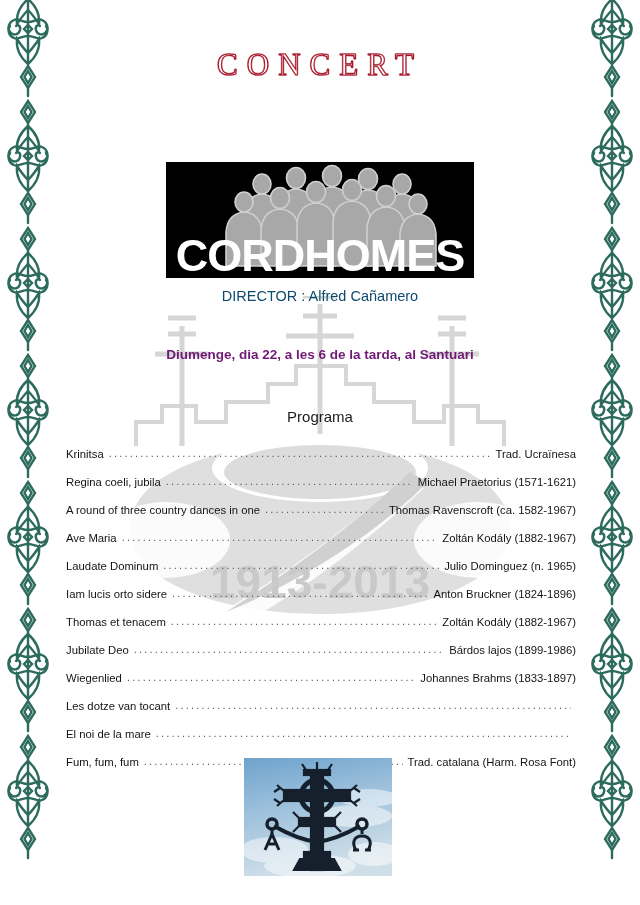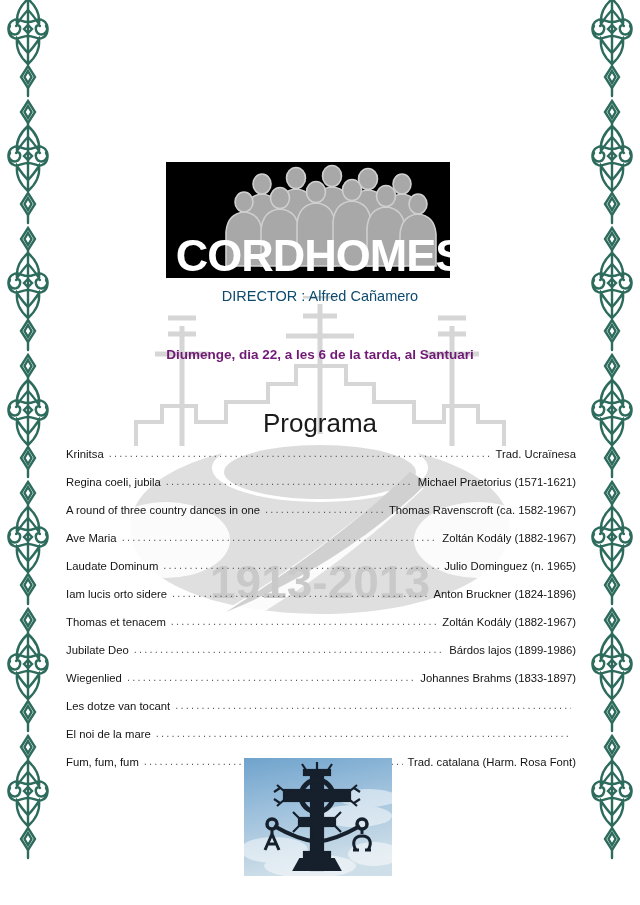--- a/index.html
+++ b/index.html
@@ -73,21 +73,21 @@
        1px 0 0 #d8a0a8, -1px 0 0 #d8a0a8,
        0 1px 0 #d8a0a8, 0 -1px 0 #d8a0a8;
     white-space: nowrap;
   }
 
   
   #logo-box {
     position: absolute;
     left: 166px;
     top: 162px;
-    width: 284px;
+    width: 308px;
     height: 116px;
     background: #000000;
     overflow: hidden;
   }
   #logo-wordmark {
     position: absolute;
     left: 0;
     bottom: -2px;
     width: 308px;
     text-align: center;
@@ -120,21 +120,21 @@
     color: #701a75;
   }
 
   
   #programa-heading {
     position: absolute;
     left: 56px;
     top: 408px;
     width: 528px;
     text-align: center;
-    font-size: 26px;
+    font-size: 15px;
     color: #1a1a1a;
   }
 
   
   #program-list {
     position: absolute;
     left: 66px;
     top: 448px;
     width: 510px;
   }
@@ -265,20 +265,21 @@
       <use href="#orn-unit" y="99"></use>
       <use href="#orn-unit" y="226"></use>
       <use href="#orn-unit" y="353"></use>
       <use href="#orn-unit" y="480"></use>
       <use href="#orn-unit" y="607"></use>
       <use href="#orn-unit" y="734"></use>
     </svg>
   </div>
 
   <div id="headline">
+    <div class="title-sub">CONCERT</div>
   </div>
 
   <div id="logo-box">
     <svg width="308" height="116" viewBox="0 0 308 116" style="position:absolute;left:0;top:0;">
       <g fill="#a8a8a8" stroke="#cfcfcf" stroke-width="1.6">
 
         <g>
           <ellipse cx="96" cy="22" rx="9" ry="10"></ellipse>
           <path d="M96 32 C85 33 79 40 78 52 L78 100 L114 100 L114 52 C113 40 107 33 96 32 Z"></path>
         </g>

